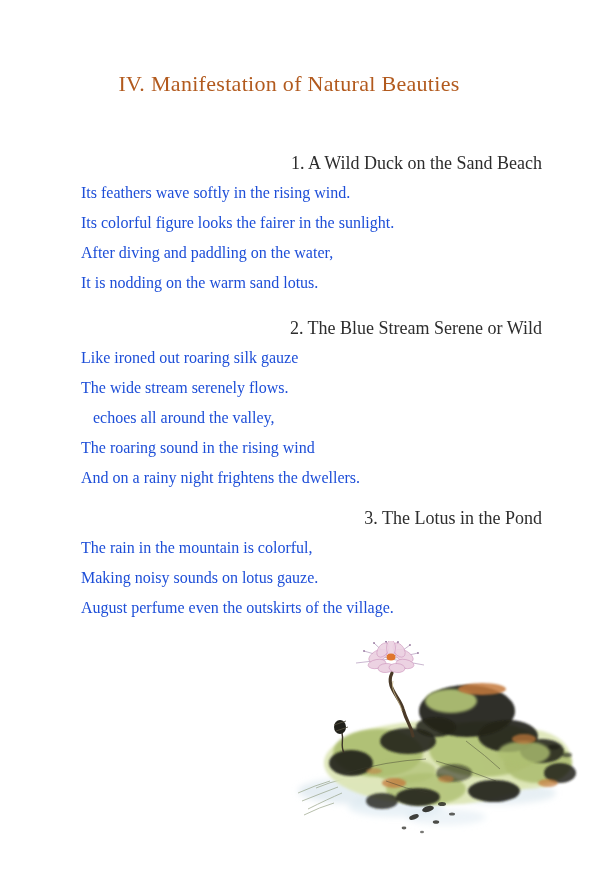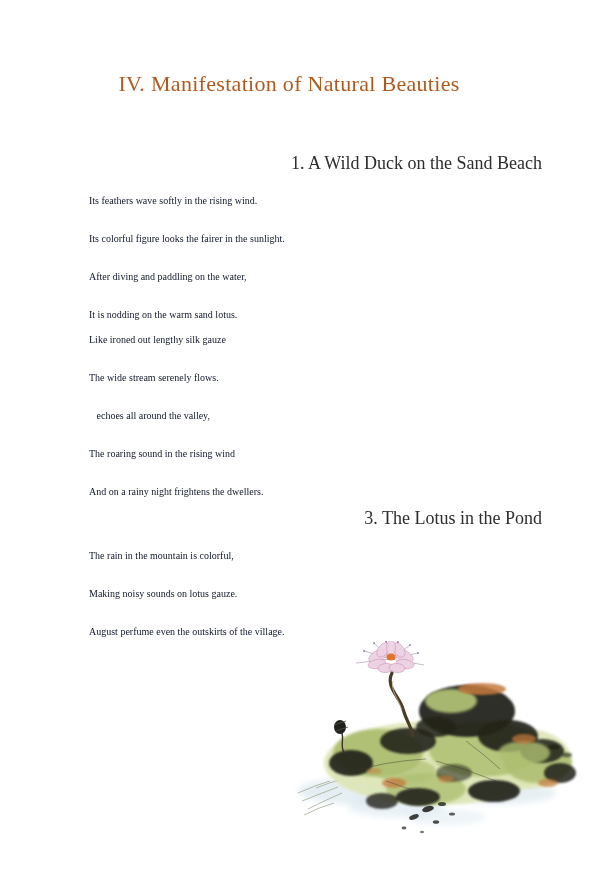--- a/index.html
+++ b/index.html
@@ -30,24 +30,24 @@
   }
   .poem-heading {
     margin: 0 0 4px 0;
     font-size: 18px;
     font-weight: normal;
     line-height: 26px;
     color: #2d2d2d;
     text-align: right;
   }
   .poem-line {
-    margin: 12px;
-    font-size: 10px;
+    margin: 4px;
+    font-size: 16px;
     line-height: 26px;
-    color: #0f172a;
+    color: #1d4ed8;
     white-space: pre-wrap;
   }
   #poem-1 { top: 150px; }
   #poem-2 { top: 315px; }
   #poem-3 { top: 505px; }
   .illustration {
     position: absolute;
     left: 286px;
     top: 641px;
     width: 318px;
@@ -63,21 +63,22 @@
 
   <section class="poem" id="poem-1">
     <h2 class="poem-heading">1. A Wild Duck on the Sand Beach</h2>
     <p class="poem-line">Its feathers wave softly in the rising wind.</p>
     <p class="poem-line">Its colorful figure looks the fairer in the sunlight.</p>
     <p class="poem-line">After diving and paddling on the water,</p>
     <p class="poem-line">It is nodding on the warm sand lotus.</p>
   </section>
 
   <section class="poem" id="poem-2">
-    <p class="poem-line">Like ironed out lengthy silk gauze</p>
+    <h2 class="poem-heading">2. The Blue Stream Serene or Wild</h2>
+    <p class="poem-line">Like ironed out roaring silk gauze</p>
     <p class="poem-line">The wide stream serenely flows.</p>
     <p class="poem-line">   echoes all around the valley,</p>
     <p class="poem-line">The roaring sound in the rising wind</p>
     <p class="poem-line">And on a rainy night frightens the dwellers.</p>
   </section>
 
   <section class="poem" id="poem-3">
     <h2 class="poem-heading">3. The Lotus in the Pond</h2>
     <p class="poem-line">The rain in the mountain is colorful,</p>
     <p class="poem-line">Making noisy sounds on lotus gauze.</p>

